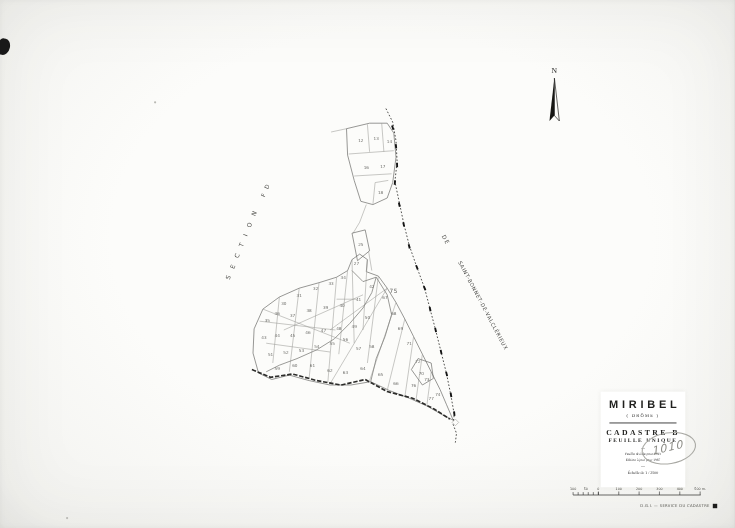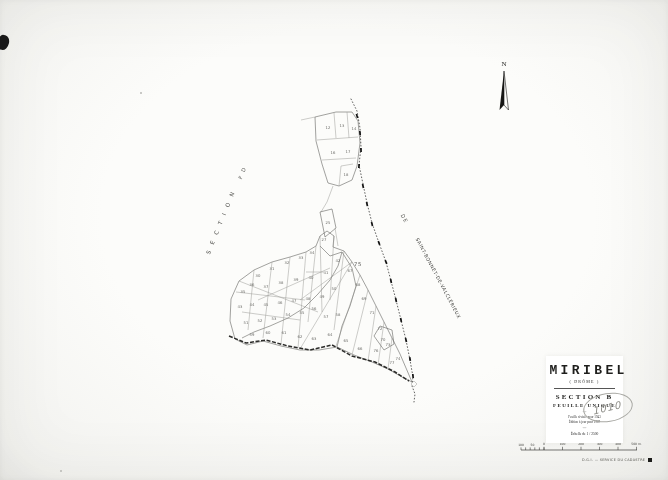--- a/index.html
+++ b/index.html
@@ -29,21 +29,21 @@
   
   .diag{position:absolute;transform-origin:0 0;white-space:nowrap;color:#4c4c48;}
   #sec-left{left:205px;top:253px;transform:rotate(-68deg);font-size:5.6px;letter-spacing:2.6px;}
   #sec-left-suffix{left:237px;top:178px;transform:rotate(-68deg);font-size:5.2px;letter-spacing:1.6px;}
   #de-right{left:405px;top:213px;transform:rotate(62deg);font-size:5.2px;letter-spacing:1px;}
   #commune-right{left:419px;top:237px;transform:rotate(62deg);font-size:4.7px;letter-spacing:.55px;color:#3f3f3c;}
 
   
   #title-block{position:absolute;left:546px;top:356px;width:77px;height:87px;background:#ffffff;
         text-align:center;color:#1f1f1d;box-shadow:0 0 4px rgba(120,120,110,.12);}
-  #title-block .commune{font-family:Liberation Mono, monospace;font-weight:bold;font-size:13px;
+  #title-block .commune{font-family:Liberation Sans, sans-serif;font-weight:bold;font-size:10px;
         letter-spacing:3.4px;margin-top:7px;text-indent:3.4px;}
   #title-block .dept{font-family:"Liberation Serif",serif;font-size:4px;letter-spacing:1.2px;margin-top:1px;}
   #title-block .rule{height:0;border-top:.5px solid #555;margin:4px 8px 0 8px;}
   #title-block .section{font-family:"Liberation Serif",serif;font-weight:bold;font-size:7px;
         letter-spacing:2.2px;margin-top:4px;}
   #title-block .sheet{font-family:"Liberation Serif",serif;font-weight:bold;font-size:5px;
         letter-spacing:1.4px;margin-top:2px;}
   #title-block .dash{font-size:4px;color:#555;line-height:4px;margin-top:2px;}
   #title-block .tiny{font-family:"Liberation Serif",serif;font-size:3.2px;color:#333;margin-top:1px;}
   #title-block .scale{font-family:"Liberation Serif",serif;font-size:3.6px;color:#222;margin-top:2px;}
@@ -213,21 +213,21 @@
 
   <div class="diag" id="sec-left">S E C T I O N</div>
   <div class="diag" id="sec-left-suffix">F D</div>
   <div class="diag" id="de-right">DE</div>
   <div class="diag" id="commune-right">SAINT-BONNET-DE-VALCLÉRIEUX</div>
 
   <div id="title-block">
     <div class="commune">MIRIBEL</div>
     <div class="dept">( DRÔME )</div>
     <div class="rule"></div>
-    <div class="section">SECTION B</div>
+    <div class="section">CADASTRE B</div>
     <div class="sheet">FEUILLE UNIQUE</div>
     <div class="dash">—</div>
     <div class="tiny">Feuille révisée pour 1943</div>
     <div class="tiny">Édition à jour pour 1987</div>
     <div class="dash">—</div>
     <div class="scale">Échelle de 1 / 2500</div>
   </div>
 
   <div id="hand-oval">
     <span id="hand-num">1010</span>

